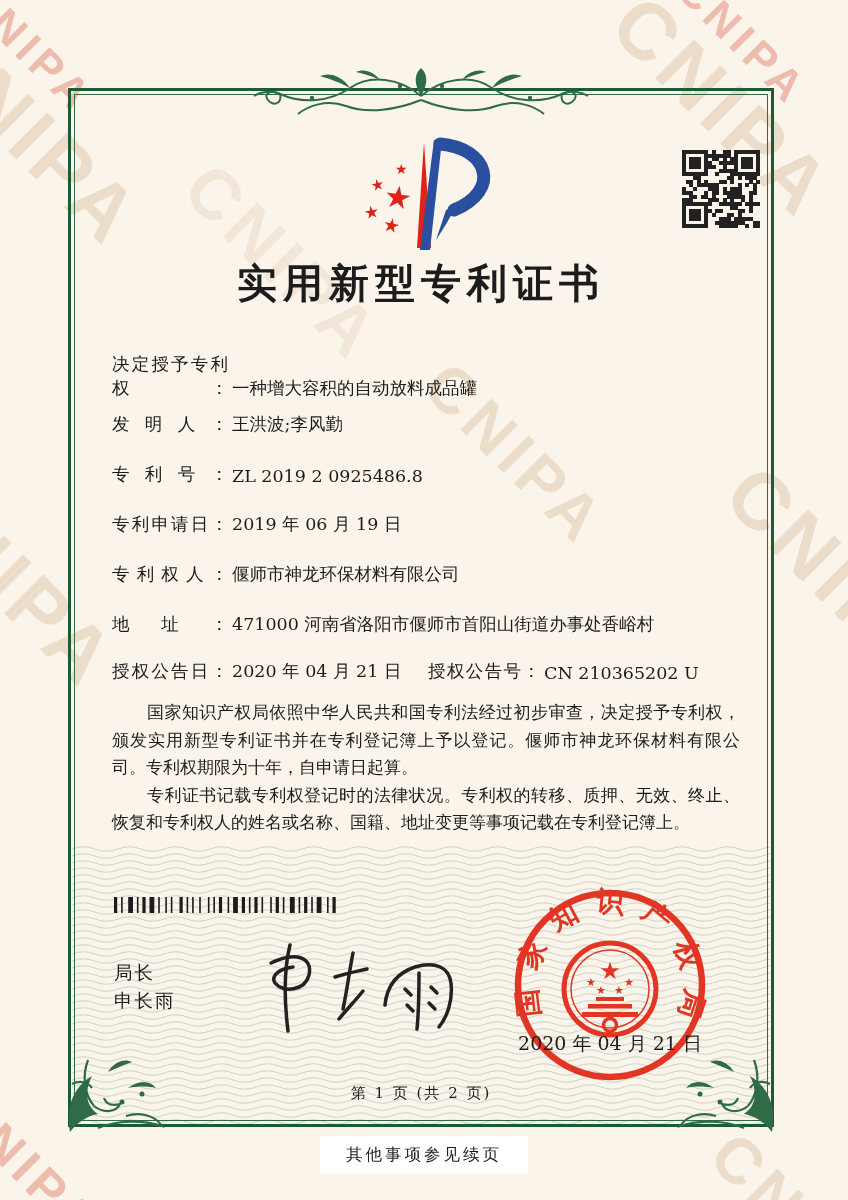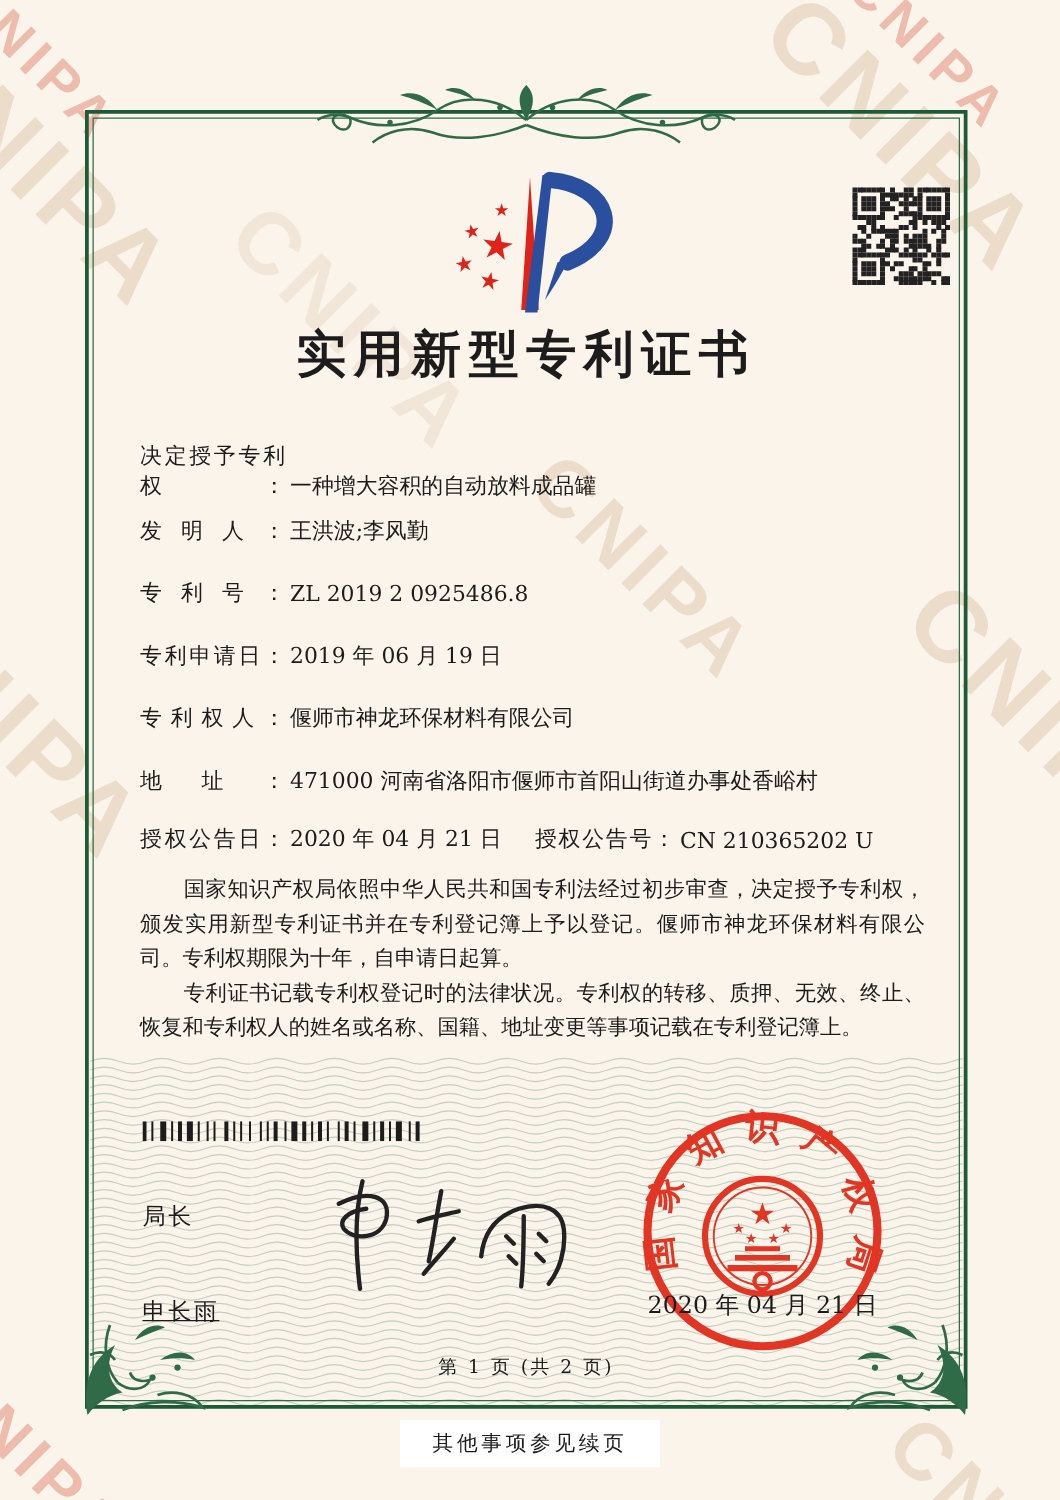--- a/index.html
+++ b/index.html
@@ -35,21 +35,21 @@
   .fvalue{margin-left:4px;}
   .frow2{left:416px;font-size:17.5px;margin-left:12px;}
   .flabel2{display:inline-block;width:112px;text-align:justify;text-align-last:justify;
            vertical-align:bottom;}
 
   .paras{left:112px;top:699px;width:628px;font-size:17px;line-height:27.5px;text-align:justify;}
   .paras p{margin:0;text-indent:35px;}
 
   .barcode{position:absolute;left:114px;top:897px;width:226px;height:16px;z-index:4;}
   .sig-title{left:114px;top:960px;font-size:18.5px;letter-spacing:2px;}
-  .sig-name{left:114px;top:1036px;font-size:18.5px;letter-spacing:2px;text-decoration:underline;}
+  .sig-name{left:114px;top:988px;font-size:18.5px;letter-spacing:2px;}
   .signature{position:absolute;left:235px;top:933px;width:230px;height:112px;z-index:4;}
 
   .seal{position:absolute;left:508px;top:883px;width:204px;height:204px;z-index:5;}
   .seal-date{left:508px;top:1031px;width:204px;text-align:center;font-size:19px;z-index:6;}
 
   .page-indicator{left:68px;top:1084px;width:706px;text-align:center;font-size:15px;
                   letter-spacing:2px;z-index:4;}
   .cont-note{position:absolute;left:50%;top:1136px;transform:translateX(-50%);
              background:#ffffff;padding:8px 26px;font-size:16.5px;letter-spacing:3px;
              color:#1c1c1c;z-index:4;}

